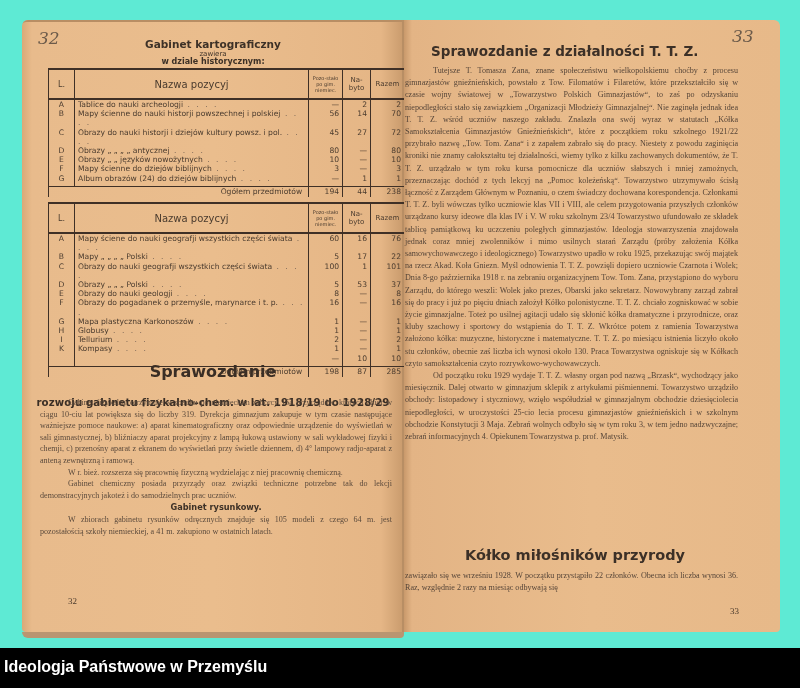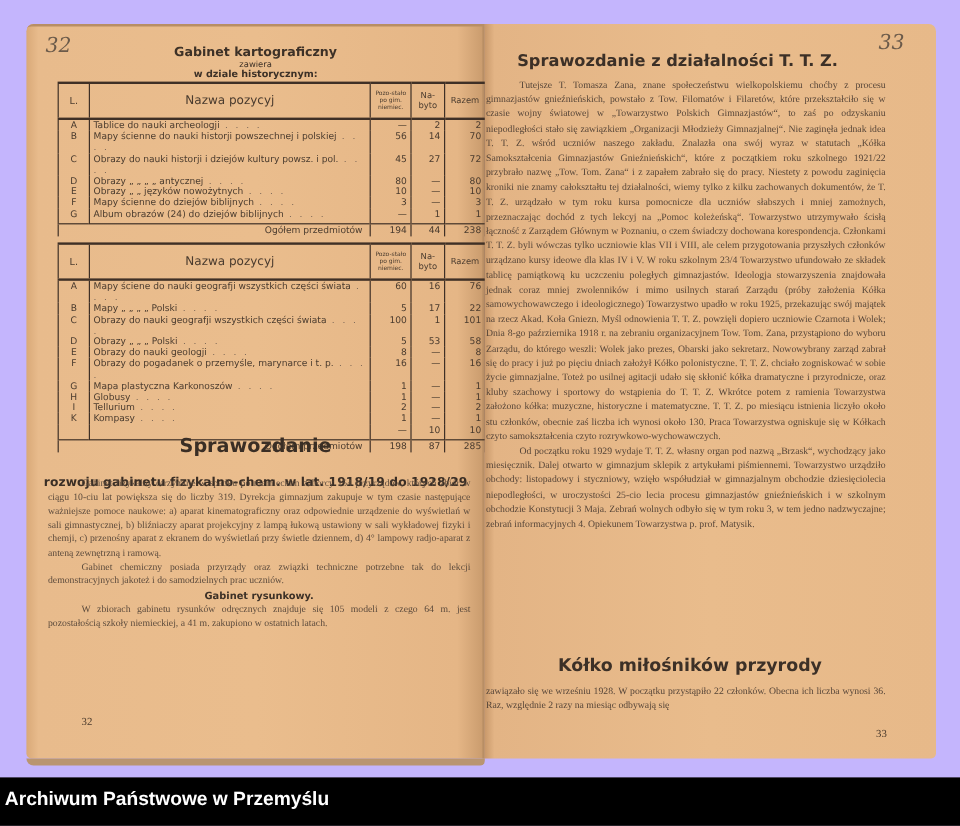--- a/index.html
+++ b/index.html
@@ -1,19 +1,19 @@
 <!DOCTYPE html>
 <html><head>
 <meta charset="utf-8">
 <style>
   * { box-sizing: border-box; margin: 0; padding: 0; }
   html, body { width: 800px; height: 688px; background: #1a1817; overflow: hidden; }
   body { position: relative; font-family: "DejaVu Serif", serif; color: #4a3a2c; }
 
-  .scan-area { position: absolute; left: 0; top: 0; width: 800px; height: 648px; background: #c4b5fd; }
+  .scan-area { position: absolute; left: 0; top: 0; width: 800px; height: 648px; background: #5eead4; }
 
   .book { position: absolute; left: 22px; top: 20px; width: 758px; height: 612px; }
 
   .page { position: absolute; top: 0; height: 100%; background: #e7b98a; }
   .page-left {
     left: 0; width: 382px;
     background: linear-gradient(90deg, #d9a978 0px, #e8bb8c 10px, #eabd8d 50%, #e5b686 94%, #c89a6c 100%);
     border-radius: 6px 0 0 4px;
     box-shadow: -2px 2px 0 #b88e64 inset;
   }
@@ -192,21 +192,21 @@
               <td><span>Obrazy do nauki geografji wszystkich części świata</span><span class="dots"> . . . .</span></td>
               <td class="num">100</td>
               <td class="num">1</td>
               <td class="num">101</td>
             </tr>
             <tr>
               <td class="letter">D</td>
               <td><span>Obrazy  „   „   „  Polski</span><span class="dots"> . . . .</span></td>
               <td class="num">5</td>
               <td class="num">53</td>
-              <td class="num">58</td>
+              <td class="num">37</td>
             </tr>
             <tr>
               <td class="letter">E</td>
               <td><span>Obrazy do nauki geologji</span><span class="dots"> . . . .</span></td>
               <td class="num">8</td>
               <td class="num">—</td>
               <td class="num">8</td>
             </tr>
             <tr>
               <td class="letter">F</td>
@@ -258,20 +258,21 @@
               <td class="num">285</td>
             </tr>
           </tbody>
       </table>
 
       <div class="lp-title" style="top:342px; font-size:16px; color:#3a2e25;">Sprawozdanie</div>
       <div class="lp-title" style="top:361px; font-size:10.2px; color:#3a2e25; letter-spacing:0.1px;margin-top:16px;">rozwoju gabinetu fizykalno-chem. w lat. 1918/19 do 1928/29</div>
 
       <div class="lp-body" style="top:377px; left:18px; width:352px;">
         <p>Gabinet fizykalny otrzymuje w spadku po niemieckim zaborcy 154 przyrządów, których zbiór w ciągu 10-ciu lat powiększa się do liczby 319. Dyrekcja gimnazjum zakupuje w tym czasie następujące ważniejsze pomoce naukowe: a) aparat kinematograficzny oraz odpowiednie urządzenie do wyświetlań w sali gimnastycznej, b) bliźniaczy aparat projekcyjny z lampą łukową ustawiony w sali wykładowej fizyki i chemji, c) przenośny aparat z ekranem do wyświetlań przy świetle dziennem, d) 4° lampowy radjo-aparat z anteną zewnętrzną i ramową.</p>
+        <p>W r. bież. rozszerza się pracownię fizyczną wydzielając z niej pracownię chemiczną.</p>
         <p>Gabinet chemiczny posiada przyrządy oraz związki techniczne potrzebne tak do lekcji demonstracyjnych jakoteż i do samodzielnych prac uczniów.</p>
         <div style="text-align:center; font-family:'DejaVu Sans',sans-serif; font-weight:bold; font-size:8.2px; color:#3d3127; margin-top:1px;">Gabinet rysunkowy.</div>
         <p>W zbiorach gabinetu rysunków odręcznych znajduje się 105 modeli z czego 64 m. jest pozostałością szkoły niemieckiej, a 41 m. zakupiono w ostatnich latach.</p>
       </div>
 
       <div class="page-num" style="left:46px; top:576px;">32</div>
     </div>
 
     <div class="page page-right">
       <div class="hand-num" style="left:328px; top:6px;">33</div>
@@ -289,14 +290,14 @@
   </div>
 
   <div class="rp-title" style="left:465px; top:547px; font-size:14.5px;">Kółko miłośników przyrody</div>
 
   <div class="rp-body" style="top:570px;">
     <p class="noindent">zawiązało się we wrześniu 1928. W początku przystąpiło 22 członków. Obecna ich liczba wynosi 36. Raz, względnie 2 razy na miesiąc odbywają się</p>
   </div>
 </div>
 
 <div class="footer-bar">
-  <div class="footer-text">Archiwum Państwowe w Przemyślu</div>
+  <div class="footer-text">Ideologja Państwowe w Przemyślu</div>
 </div>
 
 </body></html>

